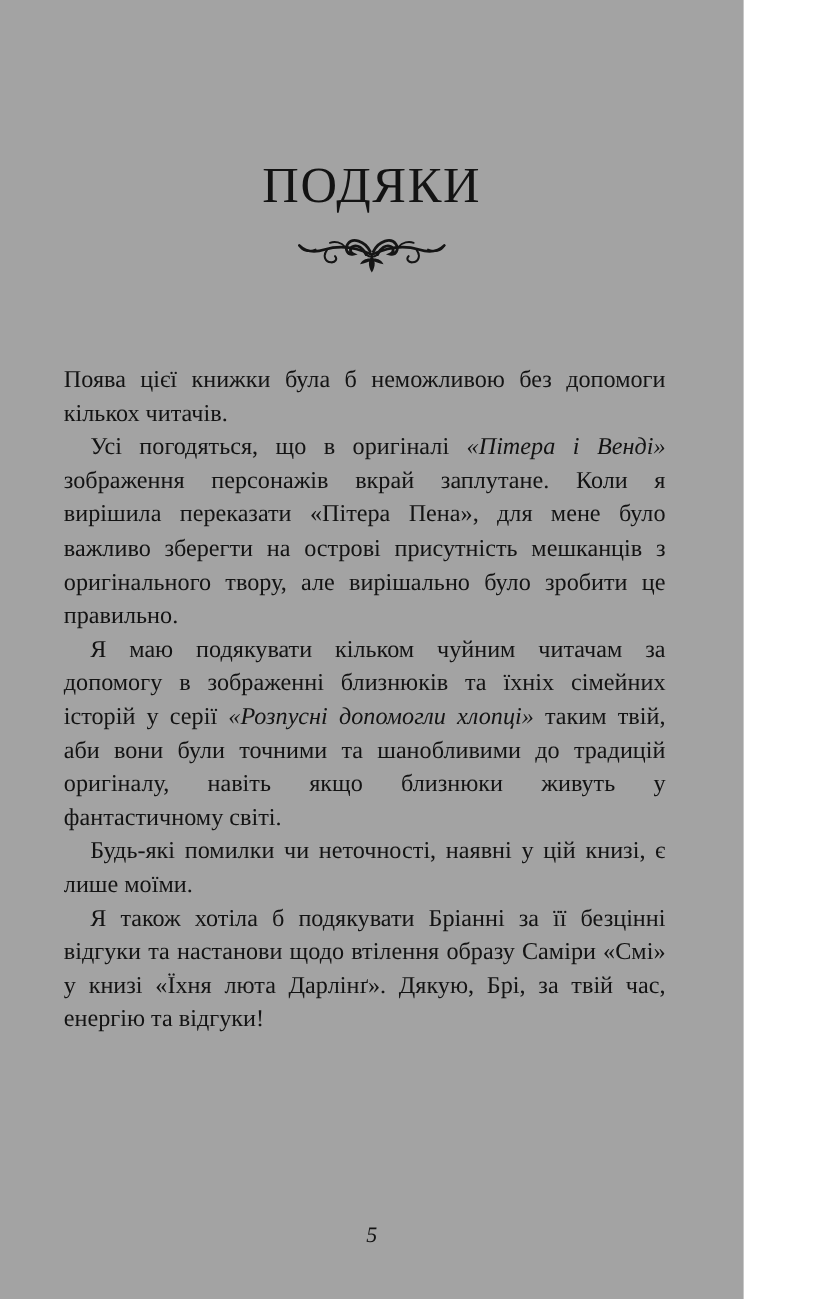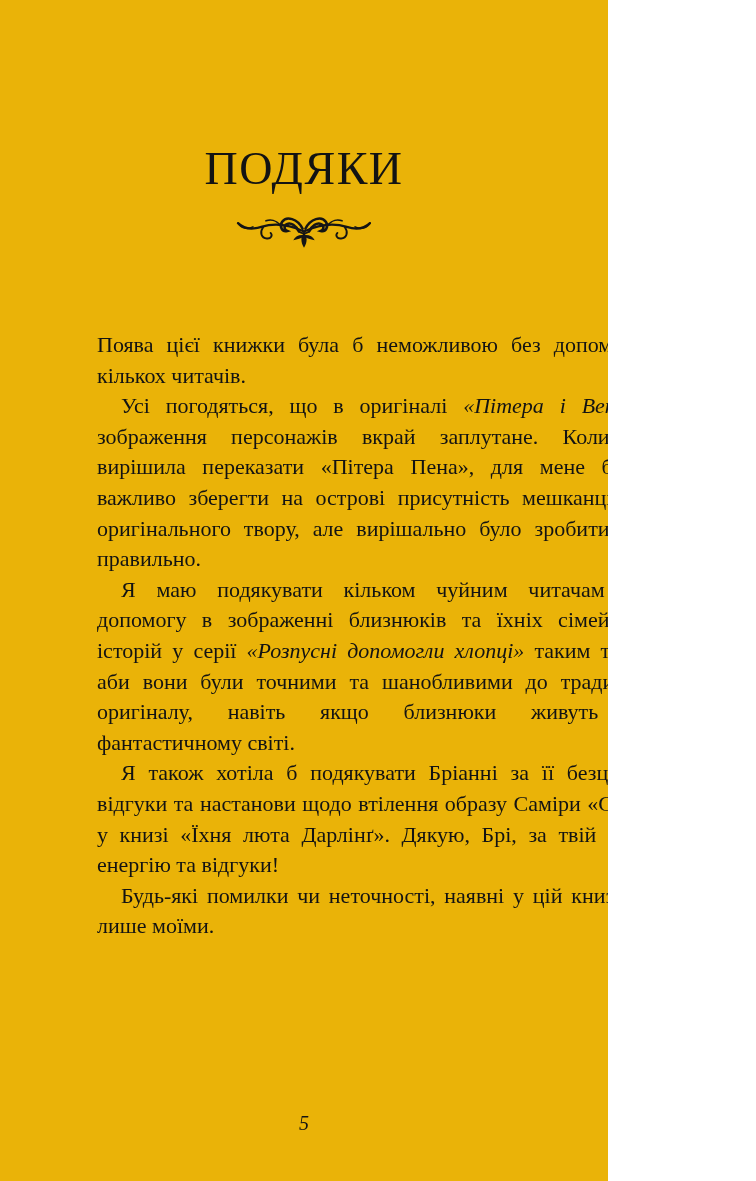--- a/index.html
+++ b/index.html
@@ -3,22 +3,22 @@
 <meta charset="utf-8">
 <style>
   html, body { margin: 0; padding: 0; }
   body {
     width: 756px; height: 1181px;
     background: #ffffff;
     font-family: "Liberation Serif", serif;
   }
   .page {
     position: relative;
-    width: 608px; height: 1181px;
-    background: #eab308;
+    width: 676px; height: 1181px;
+    background: #a3a3a3;
     color: #131313;
     overflow: hidden;
   }
   .title {
     margin: 0;
     padding-top: 146px;
     text-align: center;
     font-size: 46px;
     font-weight: 400;
     letter-spacing: 1.5px;
@@ -26,21 +26,21 @@
     color: #131313;
   }
   .ornament {
     margin-top: 20px;
     text-align: center;
     height: 42px;
     line-height: 0;
   }
   .body-text {
     margin-top: 76px;
-    margin-left: 97px;
+    margin-left: 58px;
     width: 547px;
     font-size: 22px;
     line-height: 30.6px;
     text-align: justify;
   }
   .para { margin: 0; }
   .para.indent { text-indent: 24px; }
   .para em { }
   .pagenum {
     position: absolute;
@@ -82,19 +82,19 @@
       <path fill="#151515" d="M150 44 C143 52 142 64 150 77 C158 64 157 52 150 44 Z"></path>
       <path fill="#151515" d="M150 50 C141 48 131 52 127 61 C136 60 144 55 150 54 Z"></path>
       <path fill="#151515" d="M150 50 C159 48 169 52 173 61 C164 60 156 55 150 54 Z"></path>
     </svg>
   </div>
 
   <div class="body-text">
       <p class="para"><span>Поява цієї книжки була б неможливою без допомоги кількох читачів.</span></p>
       <p class="para indent"><span>Усі погодяться, що в оригіналі </span><em>«Пітера і Венді»</em><span> зображення персонажів вкрай заплутане. Коли я вирішила переказати «Пітера Пена», для мене було важливо зберегти на острові присутність мешканців з оригінального твору, але вирішально було зробити це правильно.</span></p>
       <p class="para indent"><span>Я маю подякувати кільком чуйним читачам за допомогу в зображенні близнюків та їхніх сімейних історій у серії </span><em>«Розпусні допомогли хлопці»</em><span> таким твій, аби вони були точними та шанобливими до традицій оригіналу, навіть якщо близнюки живуть у фантастичному світі.</span></p>
+      <p class="para indent"><span>Будь-які помилки чи неточності, наявні у цій книзі, є лише моїми.</span></p>
       <p class="para indent"><span>Я також хотіла б подякувати Бріанні за її безцінні відгуки та настанови щодо втілення образу Саміри «Смі» у книзі «Їхня люта Дарлінґ». Дякую, Брі, за твій час, енергію та відгуки!</span></p>
-      <p class="para indent"><span>Будь-які помилки чи неточності, наявні у цій книзі, є лише моїми.</span></p>
     </div>
 
   <div class="pagenum">5</div>
 
 </div>
 
 </body></html>

